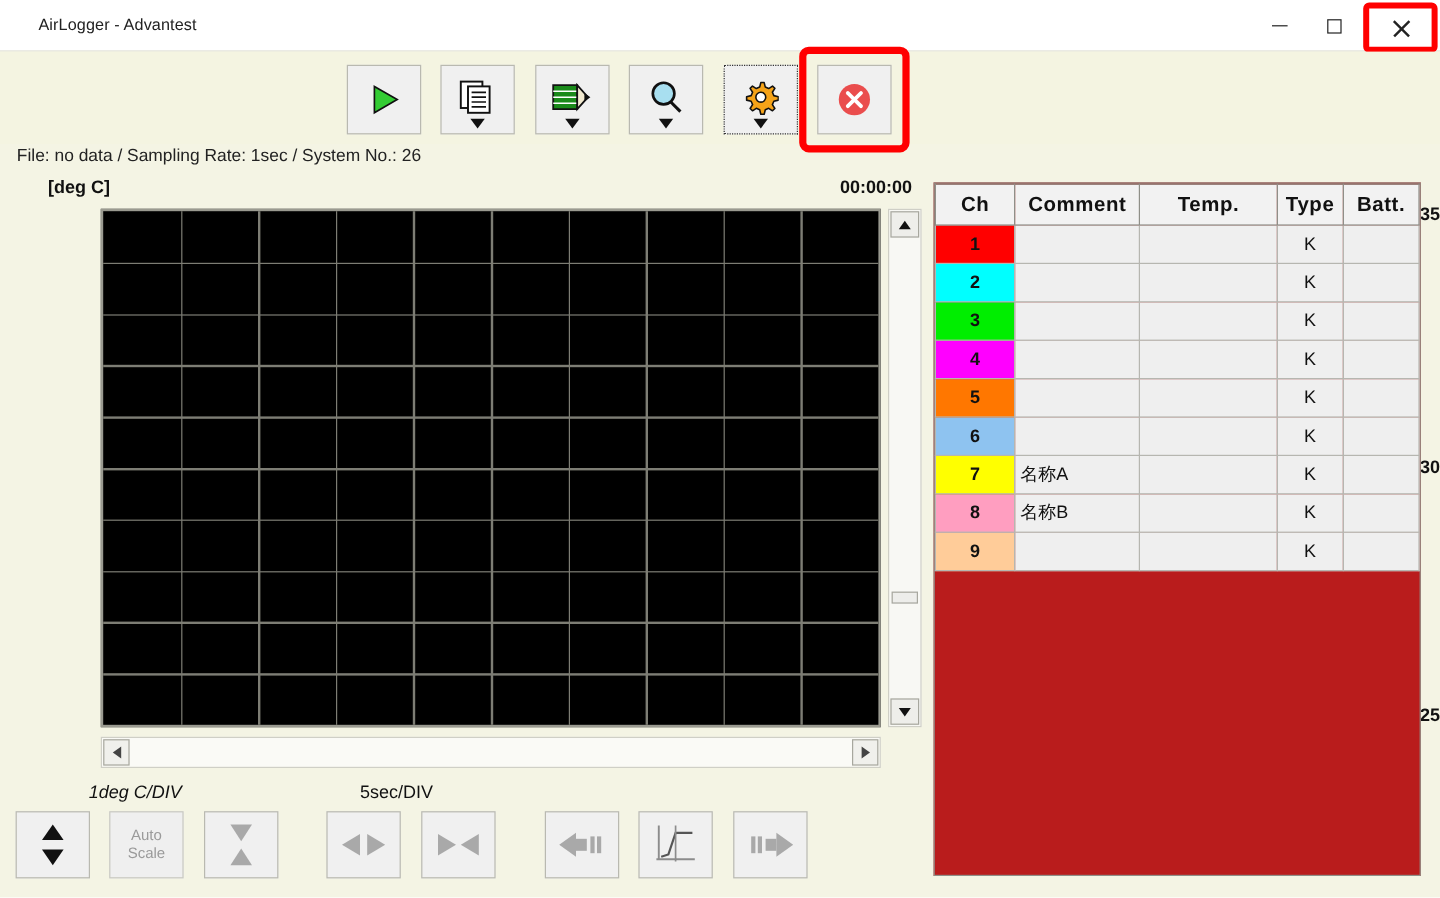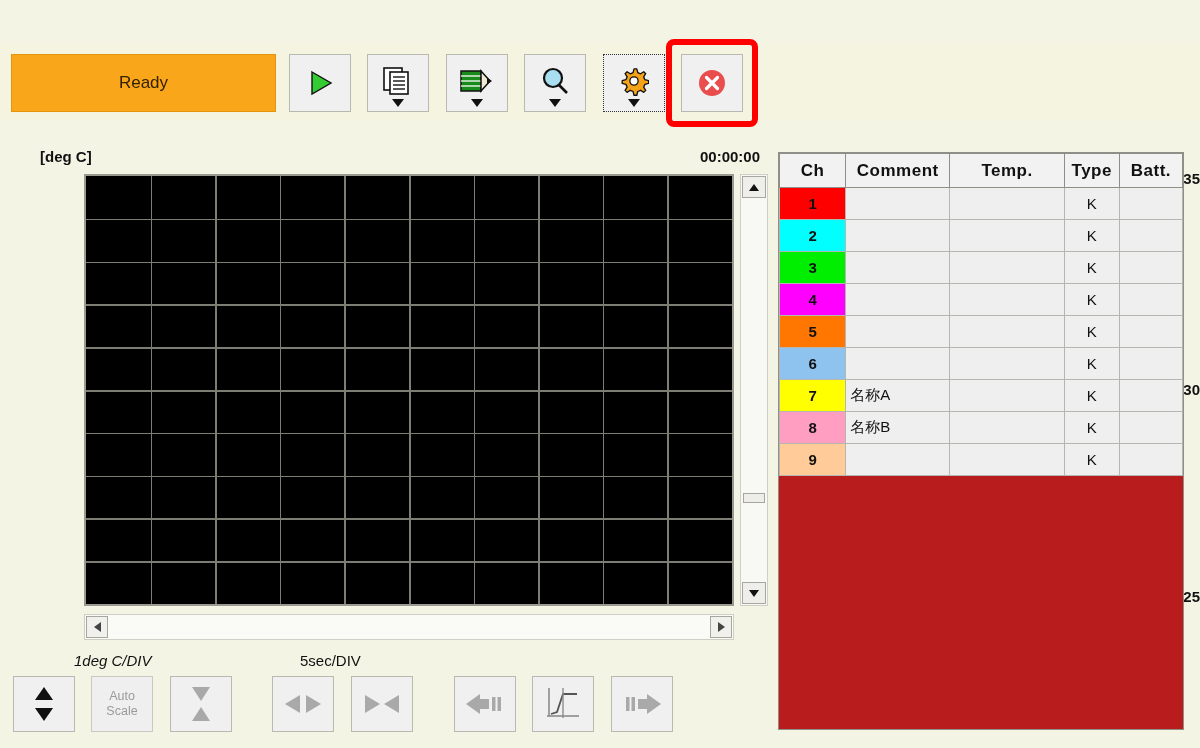--- a/index.html
+++ b/index.html
@@ -247,26 +247,36 @@
   .col-comment { width: 104px; }
   .col-temp { width: 114px; }
   .col-type { width: 55px; margin-top: 47px; }
   .col-batt { width: 63px; }
 </style>
 </head>
 <body>
 
 <div id="app">
 
+  <div id="titlebar">
+    <div id="title-text">AirLogger - Advantest</div>
+
+    <div class="wbtn" id="win-min">
+      <span class="glyph-min"></span>
+    </div>
+    <div class="wbtn" id="win-max">
+      <span class="glyph-max"></span>
+    </div>
+    <div id="close-hl">
+      <span class="glyph-close"></span>
+    </div>
+  </div>
 
   <div id="topbar">
 
-    <div id="ready-btn">
-      <span>Ready</span>
-    </div>
 
     <div class="tool-btn" id="tb-run">
       <svg width="30" height="30" viewBox="0 0 30 30">
         <polygon points="7,4 26,15 7,26" fill="#33cc33" stroke="#111" stroke-width="1.4"></polygon>
       </svg>
     </div>
 
     <div class="tool-btn" id="tb-file">
       <svg width="34" height="34" viewBox="0 0 34 34" style="margin-bottom:5px">
         <rect x="3" y="4" width="18" height="22" fill="#fff" stroke="#111" stroke-width="1.6"></rect>
@@ -310,20 +320,21 @@
     <div class="tool-btn" id="tb-stop">
       <svg width="32" height="32" viewBox="0 0 32 32">
         <circle cx="16" cy="16" r="13" fill="#ea4d4d"></circle>
         <line x1="10.5" y1="10.5" x2="21.5" y2="21.5" stroke="#fff" stroke-width="3.2" stroke-linecap="round"></line>
         <line x1="21.5" y1="10.5" x2="10.5" y2="21.5" stroke="#fff" stroke-width="3.2" stroke-linecap="round"></line>
       </svg>
     </div>
     <div id="stop-hl"></div>
   </div>
 
+  <div id="statusline">File: no data  / Sampling Rate: 1sec / System No.: 26</div>
   <div id="unit-label">[deg C]</div>
   <div id="timer">00:00:00</div>
 
   <div id="yt35" class="ytick">+35</div>
   <div id="yt30" class="ytick">+30</div>
   <div id="yt25" class="ytick">+25</div>
 
   <div id="graph-frame">
     <div id="grid">
         <div class="gl-v" style="left: 64.6px;"></div>

